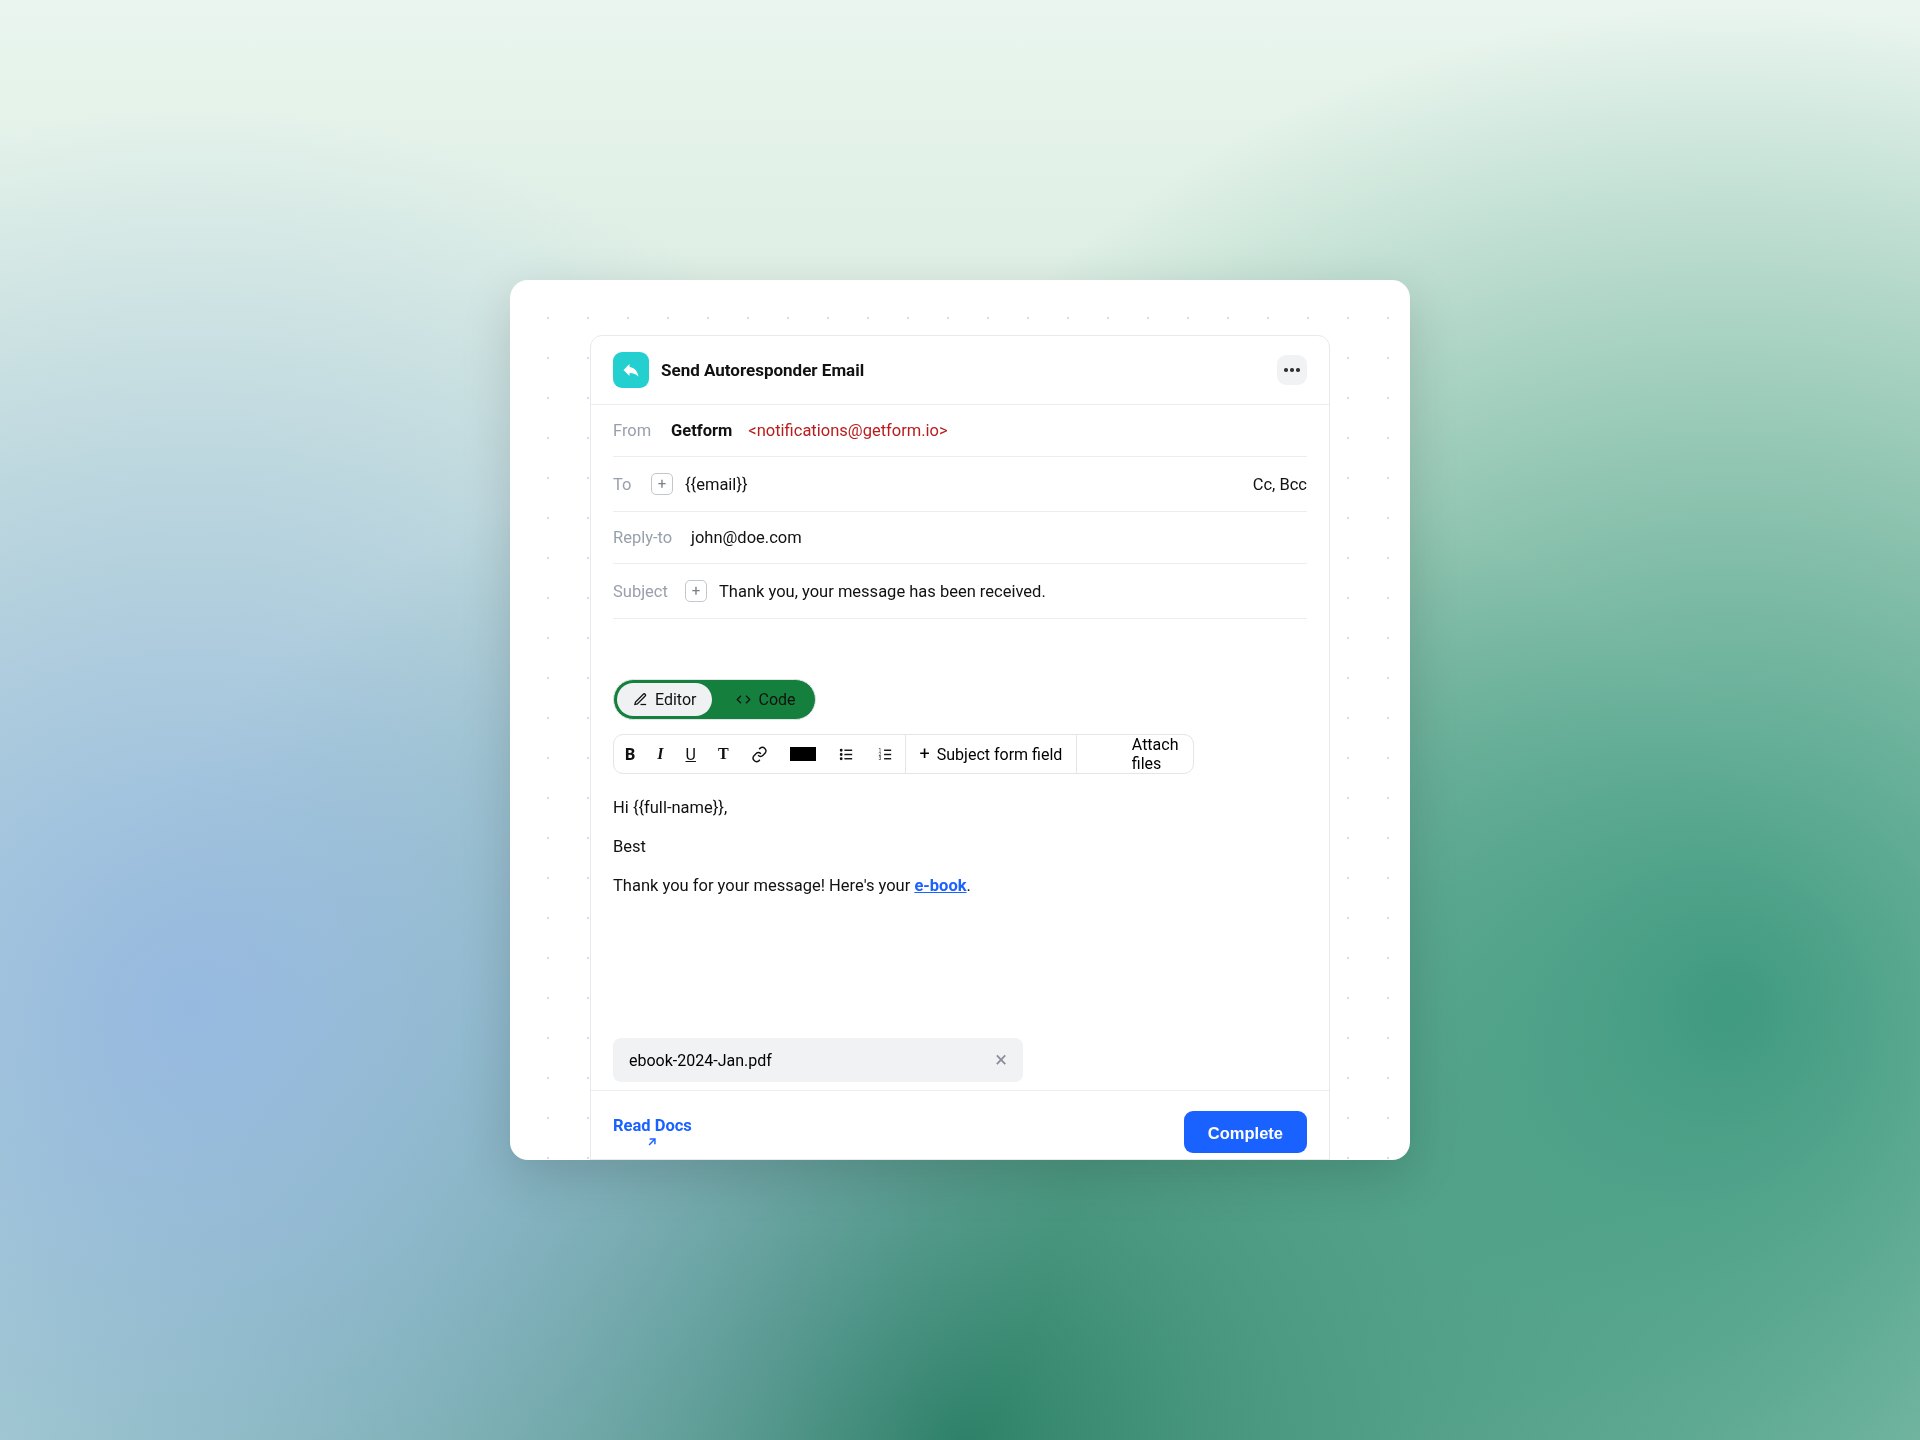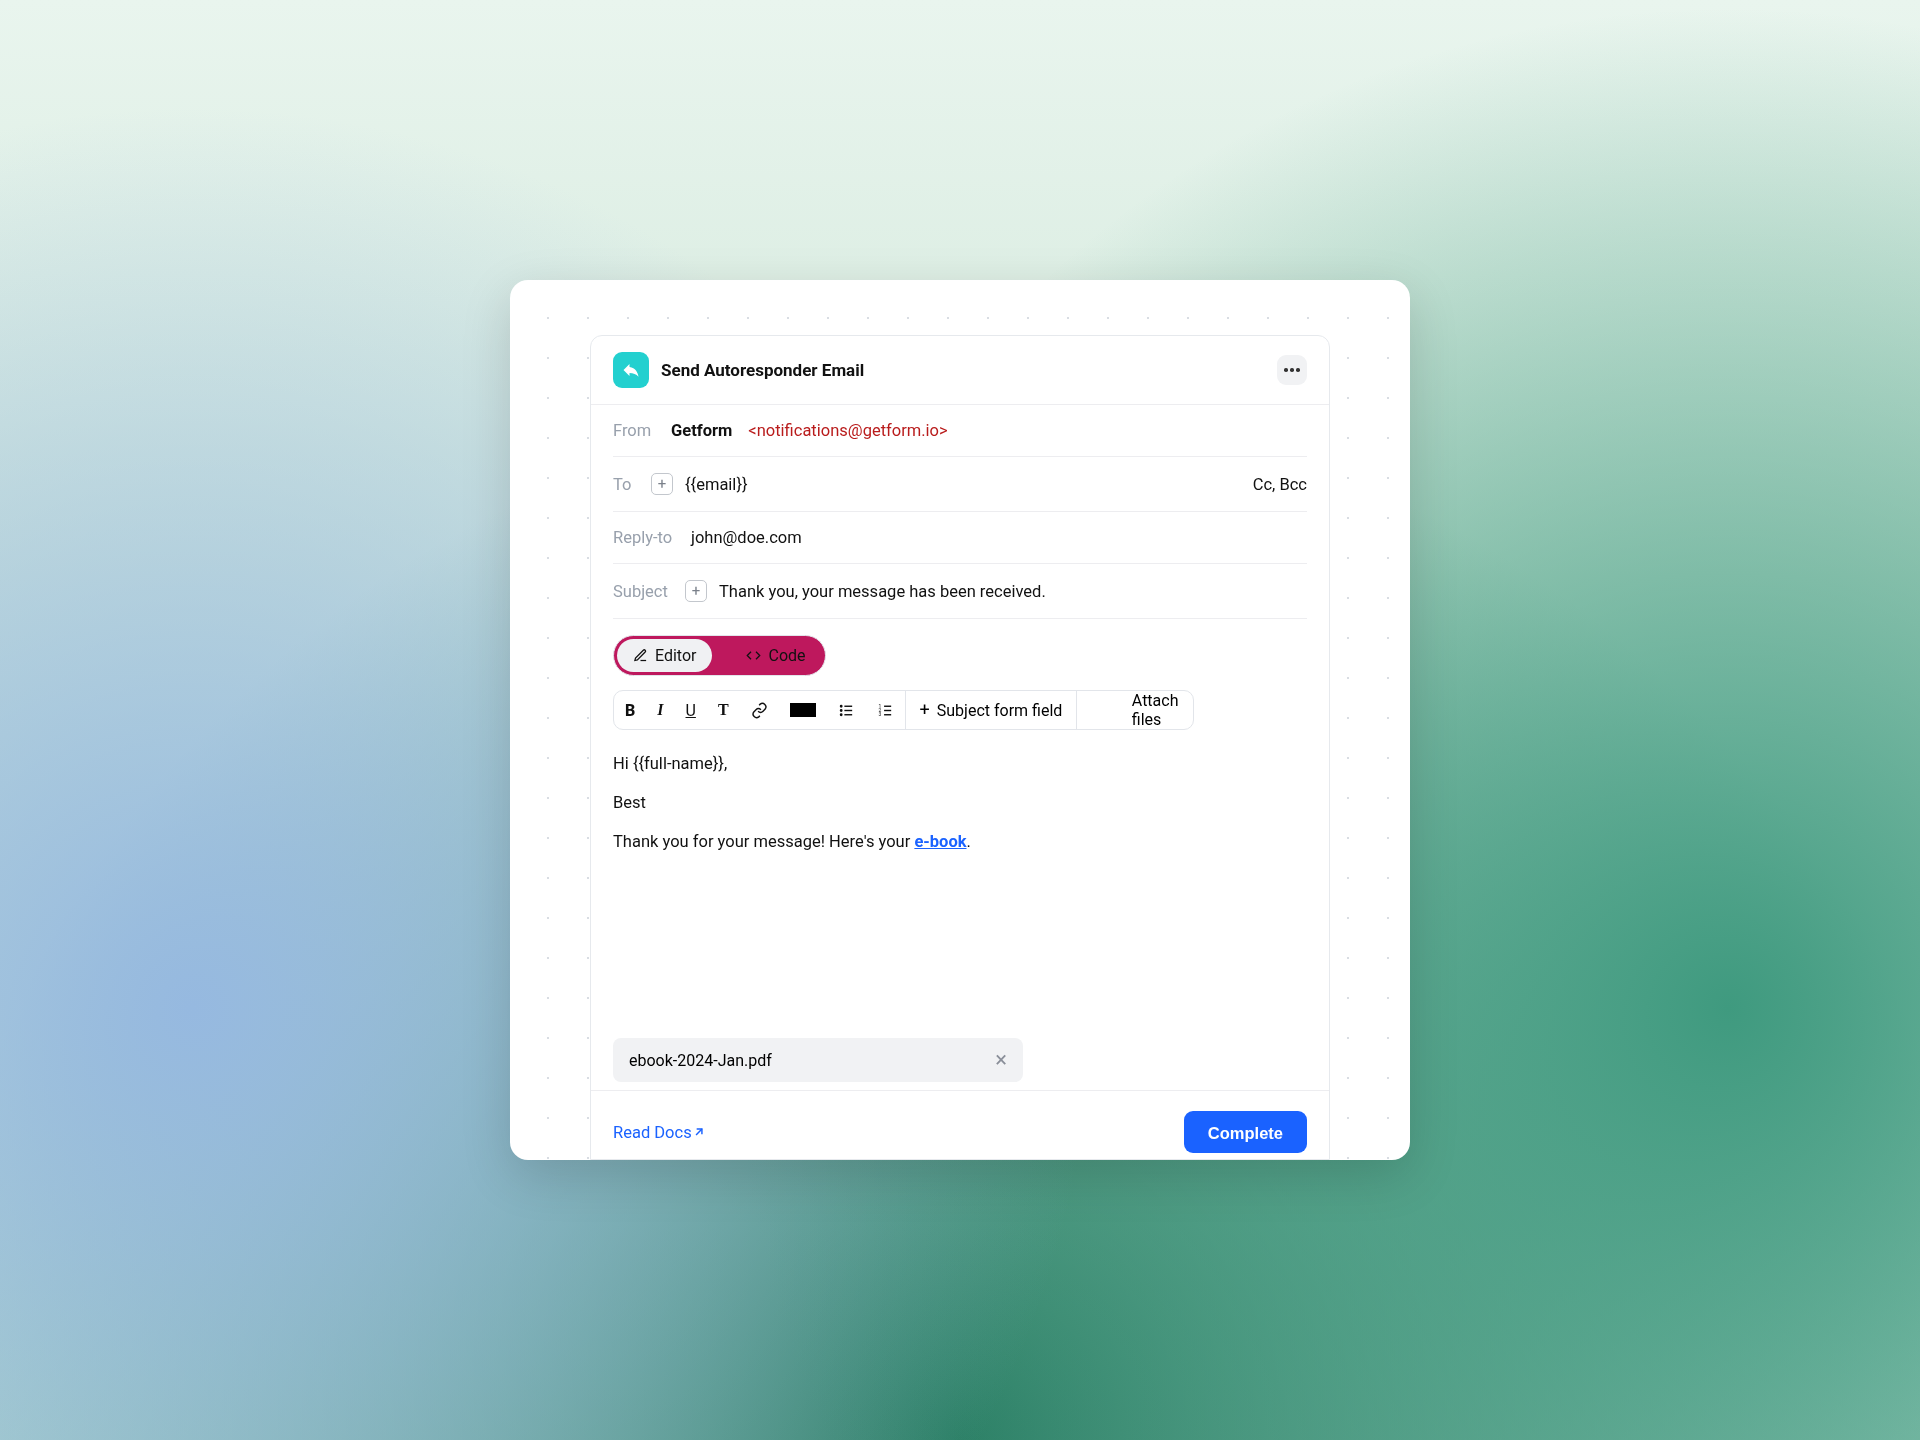--- a/index.html
+++ b/index.html
@@ -87,22 +87,23 @@
     cursor:pointer;
   }
   .ccbcc { margin-left:auto; color:#111; cursor:pointer; }
 
   .tab-wrap { padding: 16px 22px 10px; }
   .tabs {
     display:inline-flex;
     border:1px solid #e2e5ea;
     border-radius: 999px;
     padding: 3px;
-    gap: 18px;
-    background:#be185d;
+    gap: 8px;
+    background:#15803d;
+    margin-top:44px;
   }
   .tab {
     display:flex; align-items:center; gap:7px;
     padding: 7px 16px;
     border-radius: 999px;
     font-size: 16px;
     color:#111;
     cursor:pointer;
   }
   .tab.active { background:#f0f1f3; }
@@ -142,21 +143,21 @@
     width: 410px;
     font-size:16px;
   }
   .attachment .del { margin-left:auto; cursor:pointer; color:#8a8f99; font-size:22px; line-height:1; }
 
   .card-footer {
     border-top:1px solid #ededf0;
     padding: 20px 22px 6px;
     display:flex; align-items:center;
   }
-  .read-docs { color:#1a62ff; font-weight:400; font-size:16.5px; display:flex; align-items:center; cursor:pointer; }
+  .read-docs { color:#1a62ff; font-weight:700; font-size:16.5px; display:flex; align-items:center; cursor:pointer;flex-direction:column; }
   .read-docs svg { width:14px; height:14px; stroke:#1a62ff; }
   .complete-btn {
     margin-left:auto;
     background:#1a62ff;
     color:#fff;
     border:none;
     padding: 13px 24px 10px;
     border-radius:9px;
     font-size:16.5px;
     font-weight:600;

